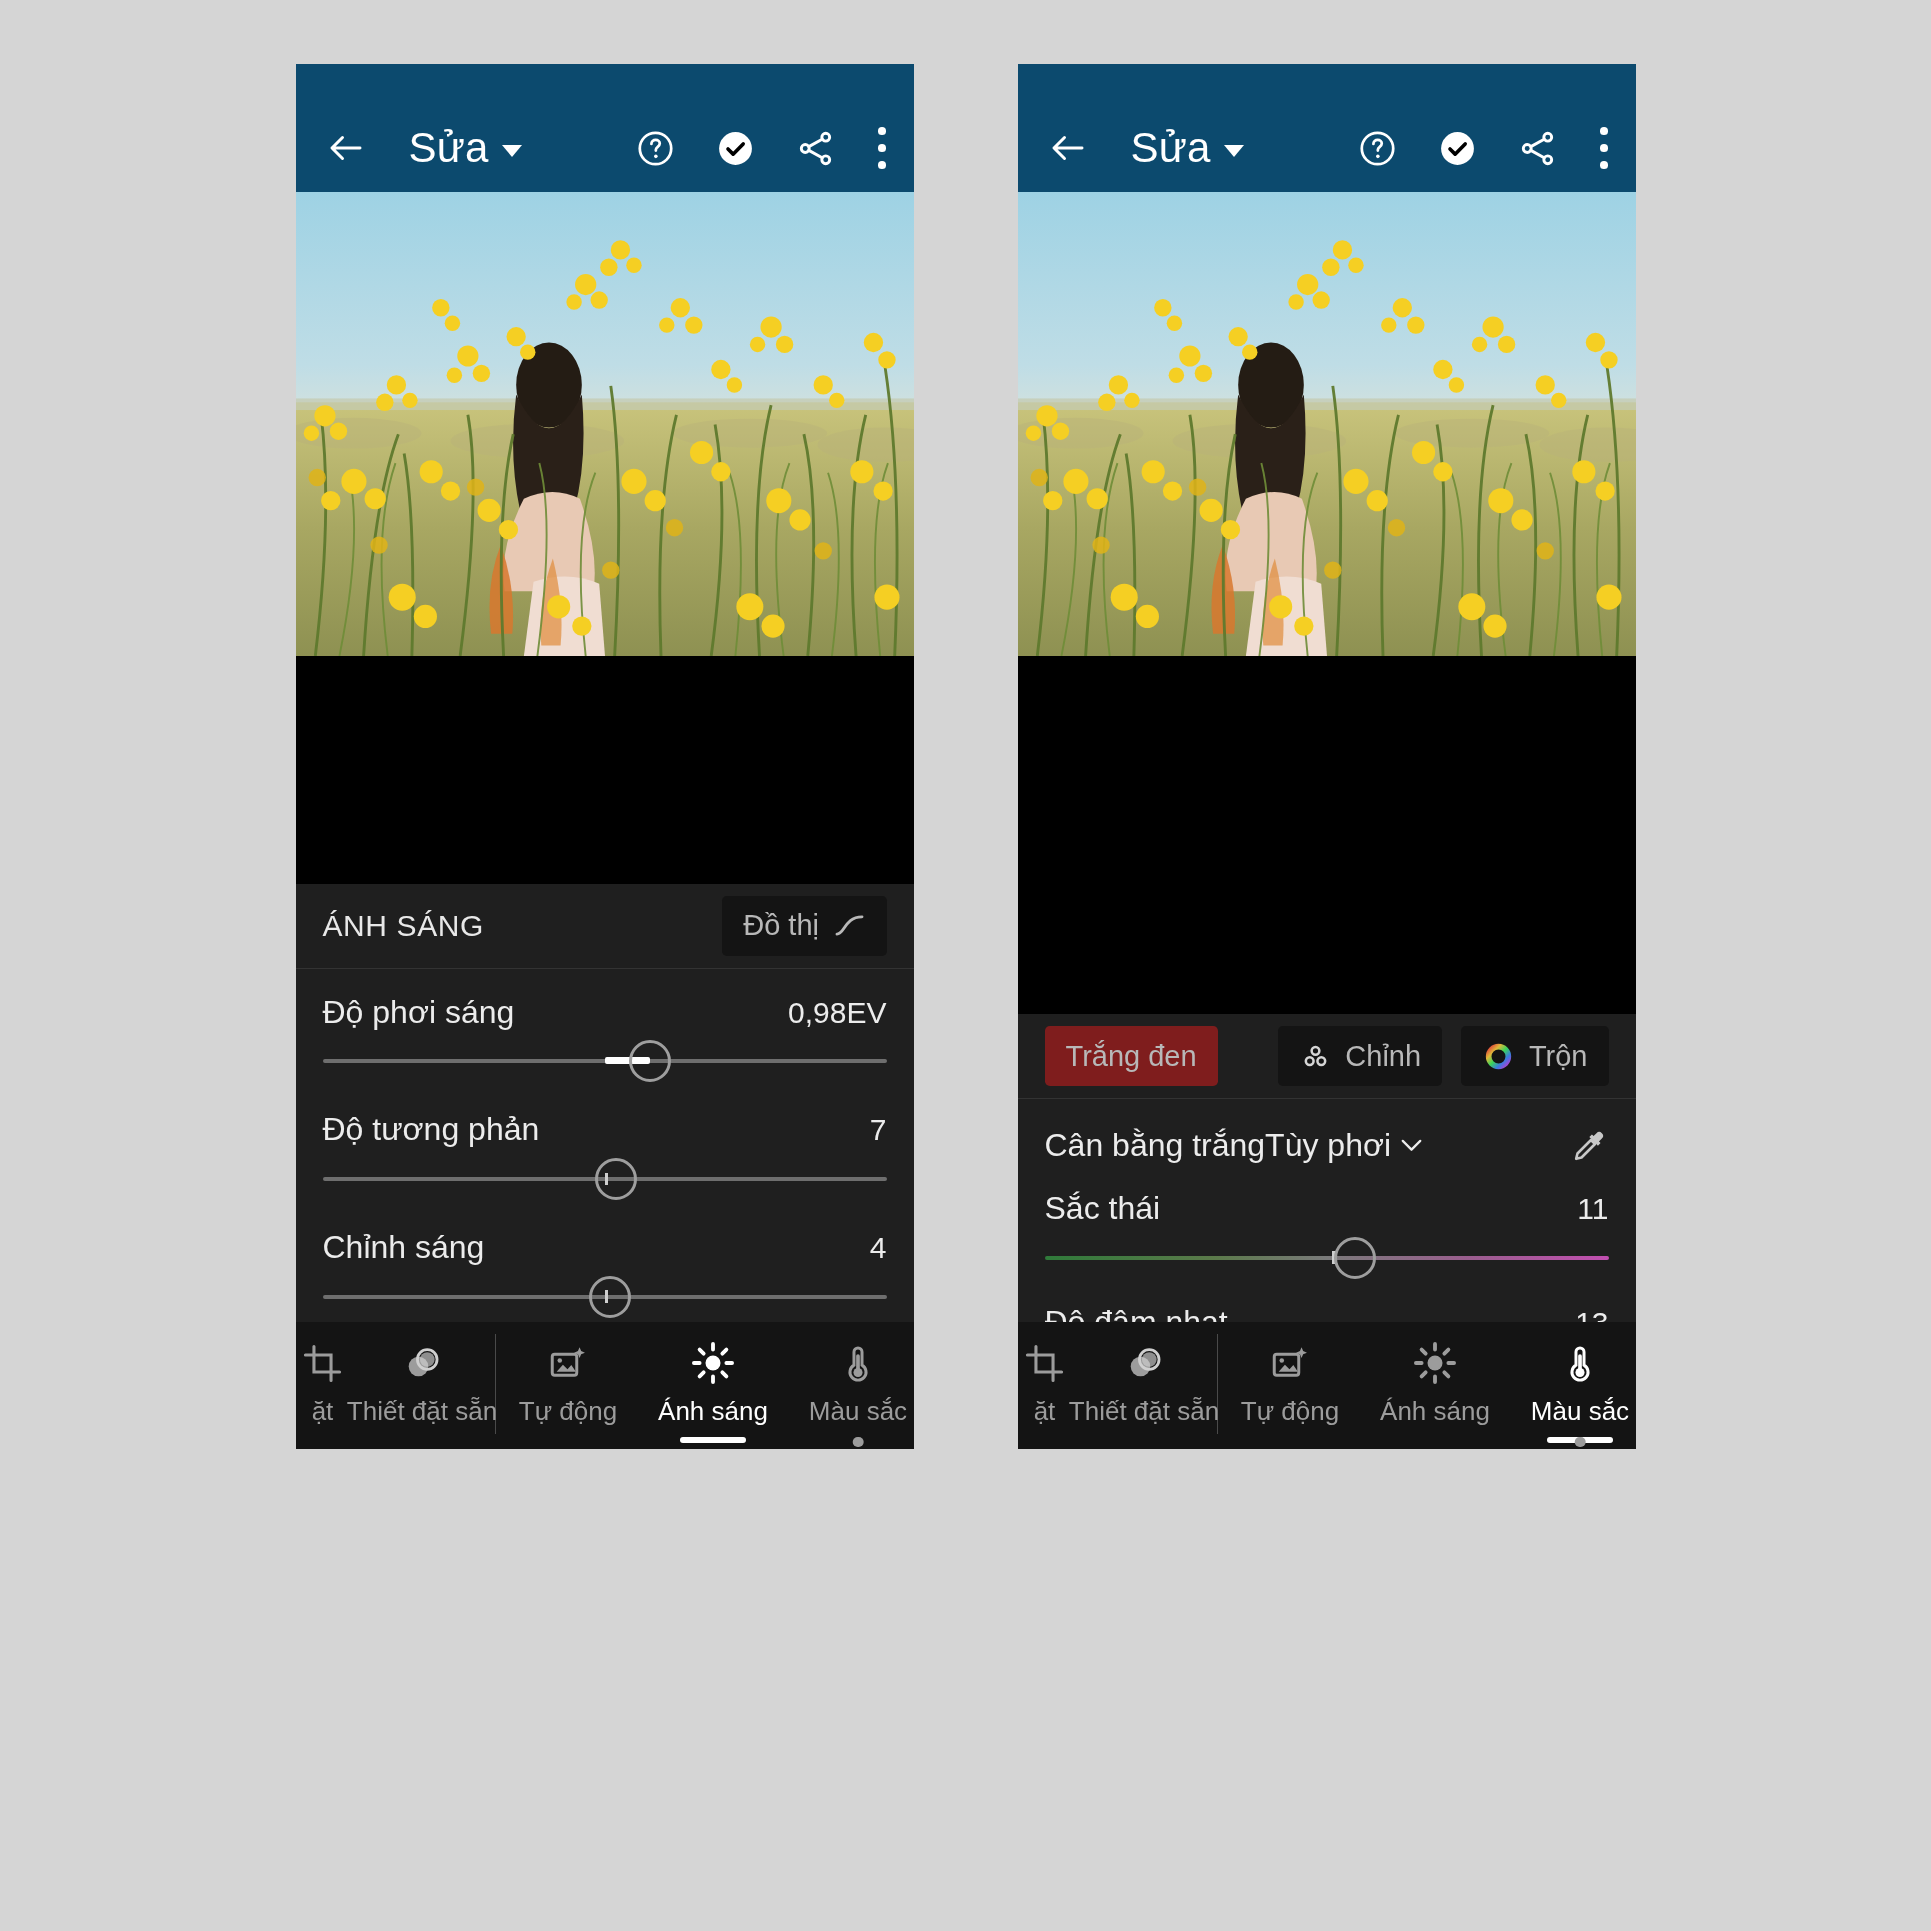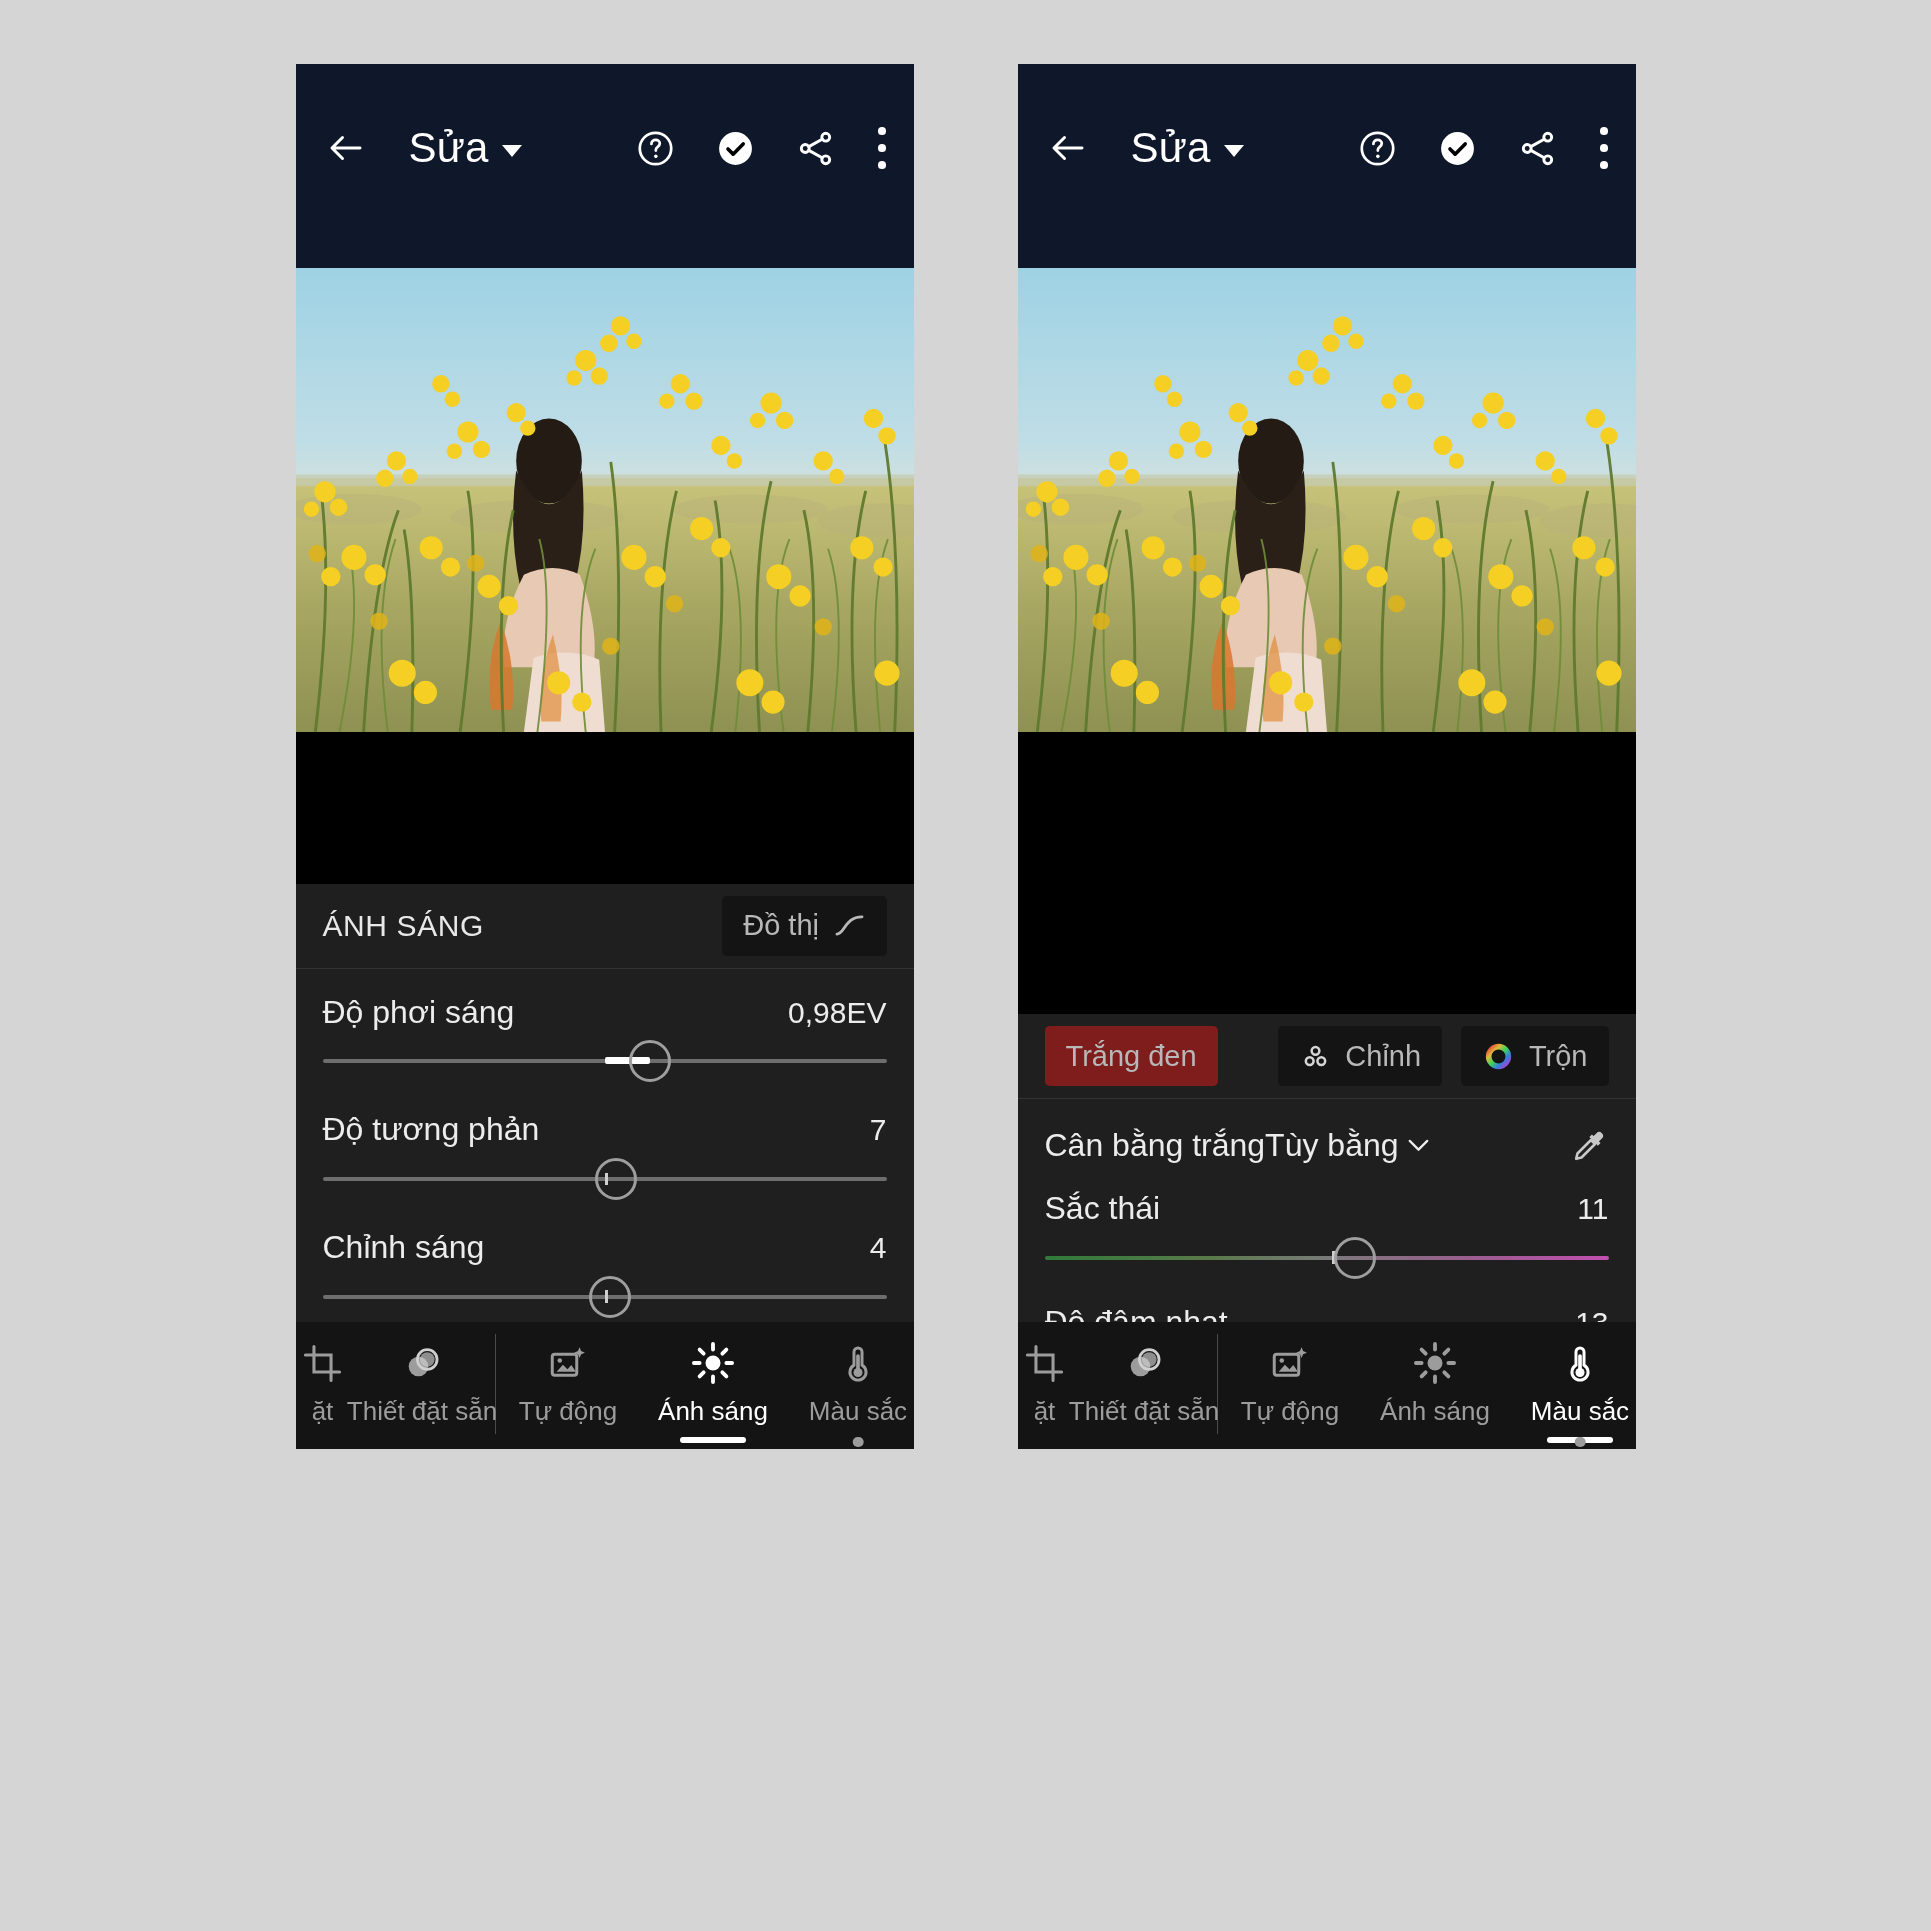--- a/index.html
+++ b/index.html
@@ -23,22 +23,22 @@
     width: 618px;
     height: 1385px;
     background: #000;
     overflow: hidden;
     display: flex;
     flex-direction: column;
   }
 
   
   .appbar {
-    height: 204px;
-    background: #0f172a;
+    height: 128px;
+    background: #0c4a6e;
     position: relative;
     flex: 0 0 auto;
   }
   .appbar-row {
     position: absolute;
     left: 0; right: 0;
     top: 50px;
     height: 68px;
     display: flex;
     align-items: center;
@@ -684,21 +684,21 @@
             </svg>
             <span>Trộn</span>
           </span>
         </span>
       </div>
 
       <div class="sliders">
         <div class="wb-row">
           <span class="wb-label">Cân bằng trắng</span>
           <span class="wb-value">
-            <span>Tùy bằng</span>
+            <span>Tùy phơi</span>
             <svg class="chev" viewBox="0 0 24 14">
               <path d="M2 2l10 10L22 2" fill="none" stroke="#ececec" stroke-width="2.6" stroke-linecap="round" stroke-linejoin="round"></path>
             </svg>
           </span>
           <span class="wb-spacer"></span>
           <svg width="39" height="39" viewBox="0 0 24 24">
             <path d="M19.6 4.4a2.3 2.3 0 0 0-3.3 0l-1.8 1.8-1-1-1.6 1.6 5.3 5.3 1.6-1.6-1-1 1.8-1.8a2.3 2.3 0 0 0 0-3.3z" fill="#c8c8c8"></path>
             <path d="M12.9 8.6L4.6 16.9 3.8 20.2l3.3-.8 8.3-8.3z" fill="none" stroke="#c8c8c8" stroke-width="1.6" stroke-linejoin="round"></path>
           </svg>
         </div>

